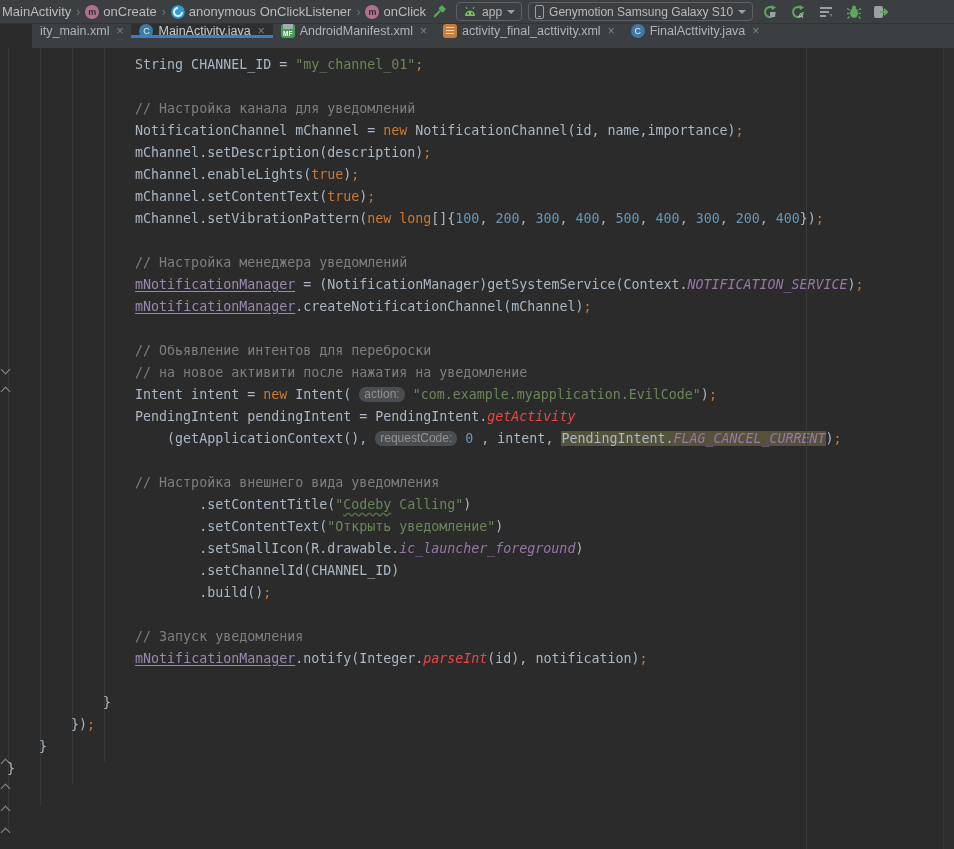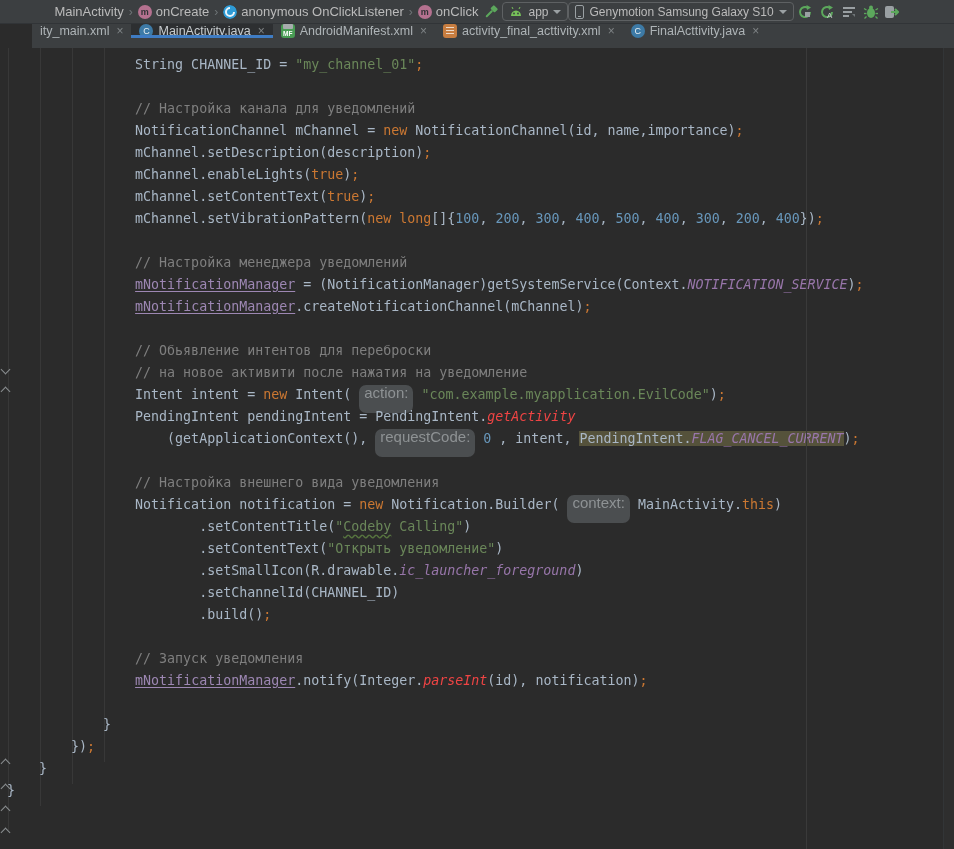--- a/index.html
+++ b/index.html
@@ -1,28 +1,28 @@
 <!DOCTYPE html>
 <html><head>
 <meta charset="utf-8">
 <style>
   * { margin:0; padding:0; box-sizing:border-box; }
   html,body { width:954px; height:849px; overflow:hidden; background:#2b2b2b;
               font-family:"Liberation Sans", sans-serif; }
 
   
   .navbar { height:24px; background:#3c3f41; display:flex; align-items:center;
-            justify-content:center; border-bottom:1px solid #313437; padding-right:0; }
+            justify-content:flex-start; border-bottom:1px solid #313437; padding-right:0; }
   .crumbs { display:flex; align-items:center; height:100%; white-space:nowrap; overflow:hidden; }
   .crumb { display:flex; align-items:center; gap:4px; color:#bbbbbb; font-size:13px; padding:0 2px; cursor:pointer; }
   .crumb-sep { color:#6e7477; font-size:12px; padding:0 3px; }
   .ic14 { width:14px; height:14px; border-radius:50%; display:inline-flex; align-items:center;
           justify-content:center; font-size:9px; flex:0 0 auto; }
   .ic-method { background:#b4718f; color:#2f3234; font-weight:bold; font-size:9px; }
-  .controls { display:flex; align-items:center; height:100%; padding-right:2px; flex:0 0 auto; }
+  .controls { display:flex; align-items:center; height:100%; gap:6px; padding-right:2px; flex:0 0 auto; }
   .combo { display:flex; align-items:center; gap:5px; height:19px; border:1px solid #5e6163;
            border-radius:4px; padding:0 6px; color:#bbbbbb; font-size:12px; cursor:pointer; }
   .chev-down { width:0; height:0; border-left:4px solid transparent; border-right:4px solid transparent;
                border-top:4px solid #9aa0a3; display:inline-block; }
   .tbtn { width:22px; height:20px; display:flex; align-items:center; justify-content:center; cursor:pointer; }
   .phone-ic { width:9px; height:14px; border:1px solid #9aa0a3; border-radius:2px; position:relative; }
   .phone-ic:after { content:""; position:absolute; left:2px; bottom:1px; width:3px; height:1px; background:#9aa0a3; }
 
   
   .tabbar { height:24px; background:#3c3f41; display:flex; align-items:flex-start; overflow:hidden;margin-left:32px; }
@@ -53,21 +53,21 @@
   .k  { color:#cc7832; }
   .s  { color:#6a8759; }
   .n  { color:#6897bb; }
   .c  { color:#7f7f7f;margin-top:32px; }
   .f  { color:#9d87b3; text-decoration:underline; text-underline-offset:2px; }
   .ci { color:#9876aa; font-style:italic; }
   .mi { color:#ef4444; font-style:italic; }
   .styp { color:#6a8759; text-decoration:underline wavy #57753f; text-underline-offset:3px; }
   .sel { background:#55523b; }
   .hint { display:inline-block; background:#4b4e50; color:#8e9294; border-radius:7px; padding:0 5px;
-          font-family:"Liberation Sans", sans-serif; font-size:15px; height:28px; line-height:15px; vertical-align:1px; }
+          font-family:"Liberation Sans", sans-serif; font-size:12px; height:15px; line-height:15px; vertical-align:1px; }
   .fold { position:absolute; left:2px; width:7px; height:7px; border:solid #8a8e90; border-width:0 0 1.5px 1.5px; z-index:5; cursor:pointer; }
   .fold.down { transform:rotate(-45deg); }
   .fold.up { transform:rotate(135deg); }
 </style>
 </head>
 <body>
 
 <div class="navbar">
   <div class="crumbs">
     <span class="crumb">
@@ -212,21 +212,20 @@
       <div class="line"><span class="d">                </span><span class="f">mNotificationManager</span><span class="d"> = (NotificationManager)getSystemService(Context.</span><span class="ci">NOTIFICATION_SERVICE</span><span class="d">)</span><span class="k">;</span></div>
       <div class="line"><span class="d">                </span><span class="f">mNotificationManager</span><span class="d">.createNotificationChannel(mChannel)</span><span class="k">;</span></div>
       <div class="line"></div>
       <div class="line"><span class="c">                // Обьявление интентов для переброски</span></div>
       <div class="line"><span class="c">                // на новое активити после нажатия на уведомление</span></div>
       <div class="line"><span class="d">                Intent intent = </span><span class="k">new</span><span class="d"> Intent( </span><span class="hint">action:</span><span class="d"> </span><span class="s">"com.example.myapplication.EvilCode"</span><span class="d">)</span><span class="k">;</span></div>
       <div class="line"><span class="d">                PendingIntent pendingIntent = PendingIntent.</span><span class="mi">getActivity</span></div>
       <div class="line"><span class="d">                    (getApplicationContext(), </span><span class="hint">requestCode:</span><span class="d"> </span><span class="n">0</span><span class="d"> , intent, </span><span class="d sel">PendingIntent.</span><span class="ci sel">FLAG_CANCEL_CURRENT</span><span class="d">)</span><span class="k">;</span></div>
       <div class="line"></div>
       <div class="line"><span class="c">                // Настройка внешнего вида уведомления</span></div>
-      <div class="line"><span class="d">                Notification notification = </span><span class="k">new</span><span class="d"> Notification.Builder( </span><span class="hint">context:</span><span class="d"> MainActivity.</span><span class="k">this</span><span class="d">)</span></div>
       <div class="line"><span class="d">                        .setContentTitle(</span><span class="s">"</span><span class="styp">Codeby</span><span class="s"> Calling"</span><span class="d">)</span></div>
       <div class="line"><span class="d">                        .setContentText(</span><span class="s">"Открыть уведомление"</span><span class="d">)</span></div>
       <div class="line"><span class="d">                        .setSmallIcon(R.drawable.</span><span class="ci">ic_launcher_foreground</span><span class="d">)</span></div>
       <div class="line"><span class="d">                        .setChannelId(CHANNEL_ID)</span></div>
       <div class="line"><span class="d">                        .build()</span><span class="k">;</span></div>
       <div class="line"></div>
       <div class="line"><span class="c">                // Запуск уведомления</span></div>
       <div class="line"><span class="d">                </span><span class="f">mNotificationManager</span><span class="d">.notify(Integer.</span><span class="mi">parseInt</span><span class="d">(id), notification)</span><span class="k">;</span></div>
       <div class="line"></div>
       <div class="line"><span class="d">            }</span></div>

